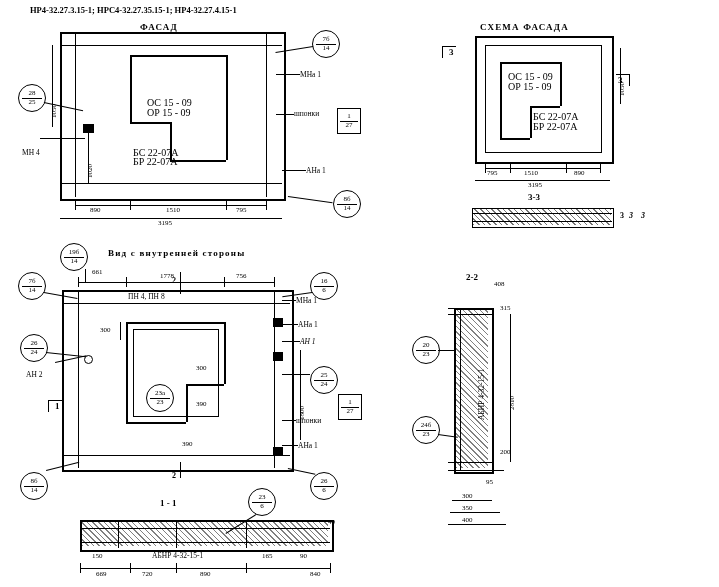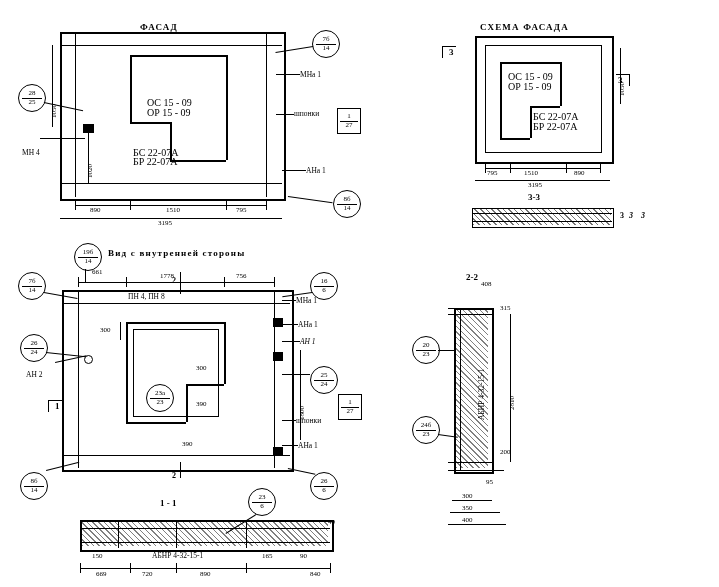--- a/index.html
+++ b/index.html
@@ -21,20 +21,21 @@
   .rot{transform-origin:0 0;transform:rotate(-90deg);}
   .hatch{position:absolute;background:repeating-linear-gradient(45deg,#000 0 1px,#fff 1px 4px);}
   .dim{position:absolute;font-size:7px;white-space:nowrap;}
   .ttl{position:absolute;font-size:9px;font-weight:bold;white-space:nowrap;}
 </style>
 </head>
 <body>
 
 <div class="sheet">
 
+  <div class="t b" style="left:30px;top:6px;font-size:8.5px;">НР4-32.27.3.15-1; НРС4-32.27.35.15-1; НР4-32.27.4.15-1</div>
 
   <div class="ttl sp" style="left:140px;top:22px;">ФАСАД</div>
 
   <div class="box2" style="left:60px;top:32px;width:222px;height:165px;"></div>
   <div class="ln v" style="left:75px;top:32px;height:165px;"></div>
   <div class="ln v" style="left:266px;top:32px;height:165px;"></div>
   <div class="ln h" style="left:60px;top:45px;width:222px;"></div>
   <div class="ln h" style="left:60px;top:183px;width:222px;"></div>
 
   <div class="ln h2" style="left:130px;top:55px;width:96px;"></div>
@@ -196,21 +197,21 @@
   <div class="ln h" style="left:282px;top:324px;width:16px;"></div>
   <div class="lbl" style="left:300px;top:337px;font-style:italic;">АН 1</div>
   <div class="ln h" style="left:282px;top:341px;width:18px;"></div>
   <div class="lbl" style="left:26px;top:370px;">АН 2</div>
   <div class="ln h" style="left:55px;top:362px;width:32px;transform:rotate(-12deg);transform-origin:0 0;"></div>
   <div class="lbl" style="left:296px;top:416px;">шпонки</div>
   <div class="ln h" style="left:282px;top:420px;width:14px;"></div>
   <div class="lbl" style="left:298px;top:441px;">АНа 1</div>
   <div class="ln h" style="left:282px;top:445px;width:16px;"></div>
 
-  <div class="circ" style="left:74px;top:243px;width:26px;height:26px;justify-content:center;">
+  <div class="circ" style="left:60px;top:243px;width:26px;height:26px;justify-content:center;">
     <span>19б</span>
     <span class="d"></span>
     <span>14</span>
   </div>
   <div class="ln v" style="left:85px;top:269px;height:14px;"></div>
 
   <div class="circ" style="left:18px;top:272px;width:26px;height:26px;">
     <span>7б</span>
     <span class="d"></span>
     <span>14</span>
@@ -297,21 +298,21 @@
   </div>
   <div class="ln h" style="left:438px;top:350px;width:18px;"></div>
 
   <div class="circ" style="left:412px;top:416px;width:26px;height:26px;">
     <span>24б</span>
     <span class="d"></span>
     <span>23</span>
   </div>
   <div class="ln h" style="left:438px;top:434px;width:20px;transform:rotate(8deg);transform-origin:0 0;"></div>
 
-  <div class="dim" style="left:481px;top:280px;">408</div>
+  <div class="dim" style="left:494px;top:280px;">408</div>
   <div class="dim" style="left:500px;top:304px;">315</div>
   <div class="ln v" style="left:510px;top:314px;height:148px;"></div>
   <div class="dim rot" style="left:508px;top:410px;">2810</div>
   <div class="dim" style="left:500px;top:448px;">200</div>
   <div class="dim" style="left:486px;top:478px;">95</div>
 
   <div class="ln h" style="left:452px;top:500px;width:40px;"></div>
   <div class="dim" style="left:462px;top:492px;">300</div>
   <div class="ln h" style="left:450px;top:512px;width:50px;"></div>
   <div class="dim" style="left:462px;top:504px;">350</div>

